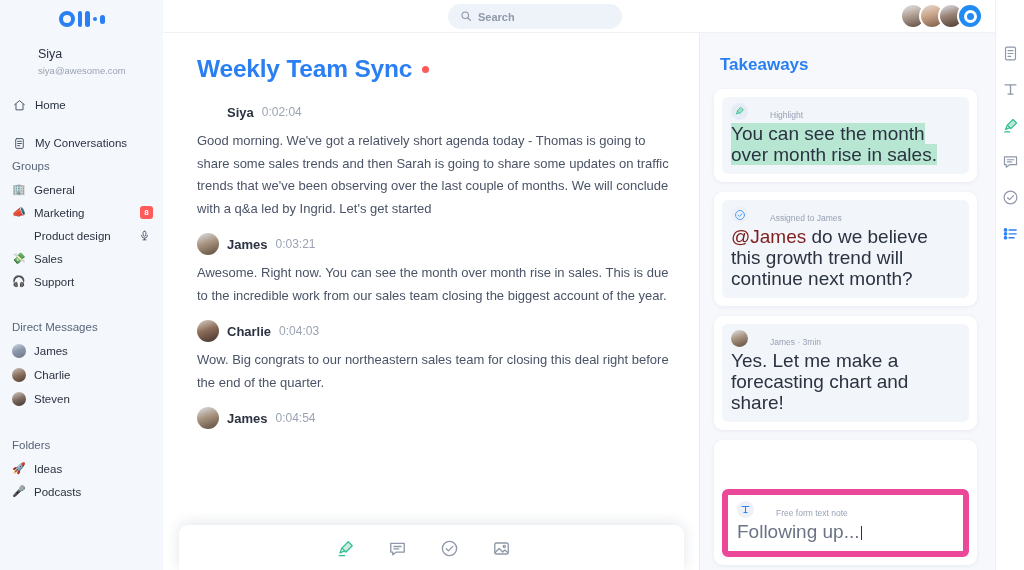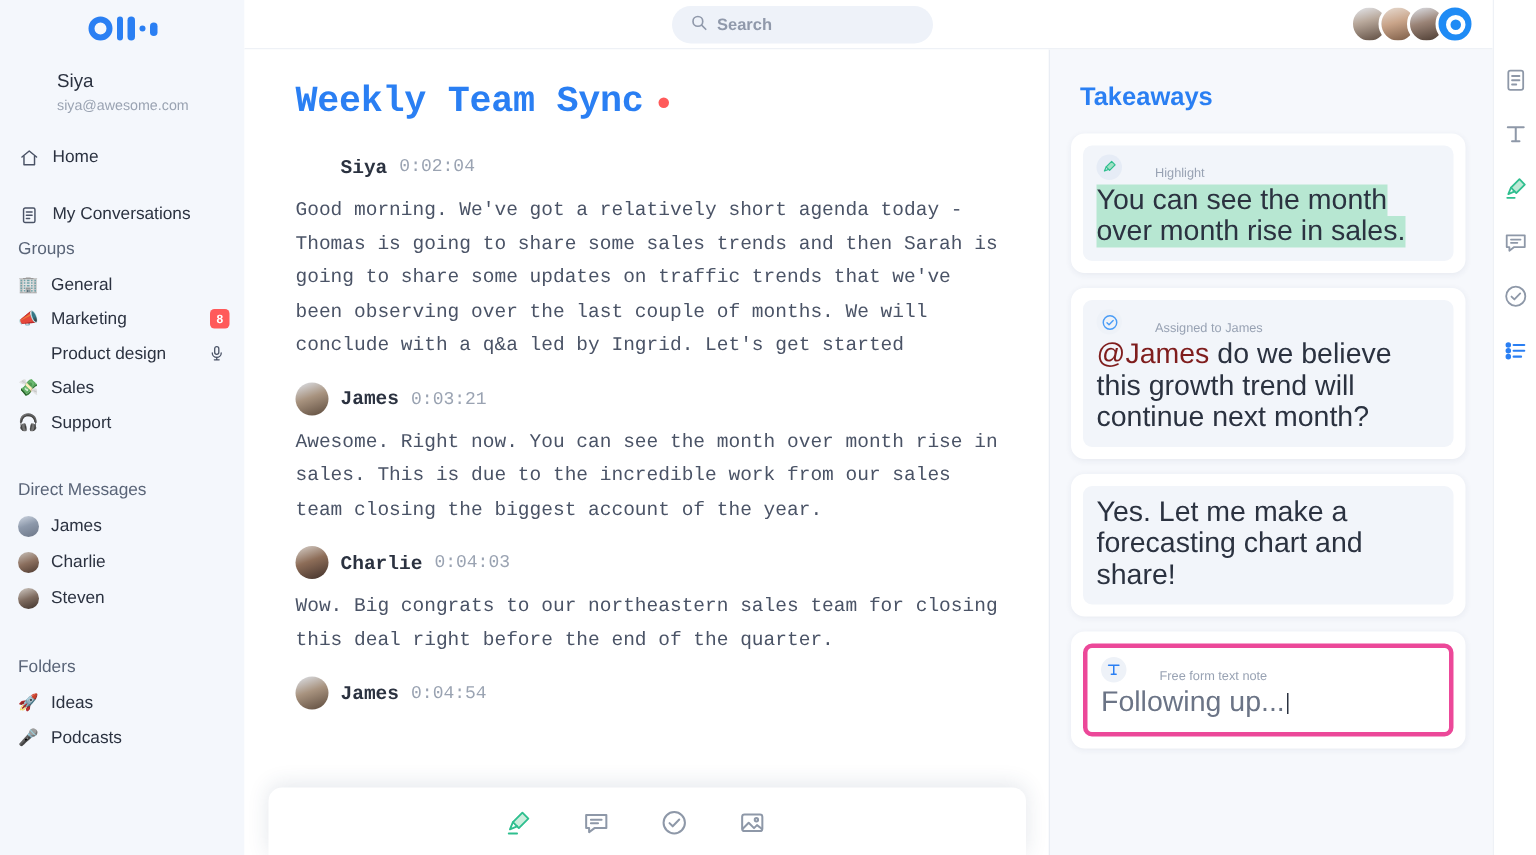--- a/index.html
+++ b/index.html
@@ -84,21 +84,21 @@
     display: flex; align-items: center; justify-content: center;
   }
   .av-blue .ring { width: 13px; height: 13px; border-radius: 50%; border: 3px solid #ffffff; display: flex; align-items: center; justify-content: center; }
   .av-blue .ring i { width: 4px; height: 4px; border-radius: 50%; background: #1f8bf5; display: block; }
 
   .content { flex: 1; display: flex; min-height: 0; }
 
   
   .transcript {
     flex: 1; background: #ffffff; padding: 22px 30px 0 34px;
-    overflow: hidden; position: relative; font-family: Liberation Mono, monospace;
+    overflow: hidden; position: relative;
   }
   .title-row { display: flex; align-items: center; gap: 10px; margin-bottom: 18px; }
   .doc-title { font-size: 24.5px; font-weight: 700; color: #2a7ff3; letter-spacing: -0.2px; }
   .rec-dot { width: 7px; height: 7px; border-radius: 50%; background: #ff5a5a; }
 
   .msg { margin-bottom: 13px; }
   .msg-head { display: flex; align-items: center; gap: 8px; margin-bottom: 7px; height: 22px; }
   .msg-head.indent { padding-left: 30px; }
   .spk-av { width: 22px; height: 22px; border-radius: 50%; flex: 0 0 22px; overflow: hidden; }
   .spk-name { font-size: 13px; font-weight: 700; color: #2b3240; }
@@ -125,21 +125,21 @@
     border-left: 1px solid #e9edf4;
     padding: 22px 18px 0 14px; overflow: hidden;
   }
   .tk-title { font-size: 17px; font-weight: 700; color: #2a7ff3; margin: 0 0 14px 6px; }
   .card {
     background: #ffffff; border-radius: 9px; padding: 8px;
     box-shadow: 0 1px 4px rgba(40,60,100,0.07);
     margin-bottom: 10px;
   }
   .card-inner { background: #f2f5fa; border-radius: 6px; padding: 7px 9px 9px 9px; }
-  .card-inner.plain { background: #ffffff; border: 3px solid #ec4899; }
+  .card-inner.plain { background: #ffffff; border: 6px solid #ec4899; margin-top: 41px; }
   .card-meta { display: flex; align-items: flex-end; gap: 22px; margin-bottom: 3px; height: 16px; }
   .meta-ico {
     width: 17px; height: 17px; border-radius: 50%; background: #e6ecf6;
     display: flex; align-items: center; justify-content: center; flex: 0 0 17px;
   }
   .meta-ico.white { background: #eef2f8; }
   .meta-av { width: 17px; height: 17px; border-radius: 50%; flex: 0 0 17px; overflow: hidden; }
   .meta-label { font-size: 8.5px; color: #98a2b3; }
   .card-text { font-size: 19px; line-height: 21px; color: #2b3240; }
   .hl { background: #b7e7d2; box-decoration-break: clone; -webkit-box-decoration-break: clone; }
@@ -386,20 +386,24 @@
                   </svg>
               </span>
               <span class="meta-label">Assigned to James</span>
             </div>
             <div class="card-text"><span class="mention">@James</span><span> do we believe this growth trend will continue next month?</span></div>
           </div>
         </div>
 
         <div class="card">
           <div class="card-inner">
+            <div class="card-meta">
+              <span class="meta-av" style="background:linear-gradient(160deg,#dfe4ec 0%,#a8937f 45%,#5c4a3c 100%)"></span>
+              <span class="meta-label">James · 3min</span>
+            </div>
             <div class="card-text">Yes. Let me make a forecasting chart and share!</div>
           </div>
         </div>
 
         <div class="card">
           <div class="card-inner plain">
             <div class="card-meta">
               <span class="meta-ico white">
                 <svg width="11" height="11" viewBox="0 0 24 24" fill="none" stroke="#2a7ff3" stroke-width="2.2" stroke-linecap="round">
                     <path d="M4.5 5.5h15M12 5.5v13M8.5 18.5h7"></path>

